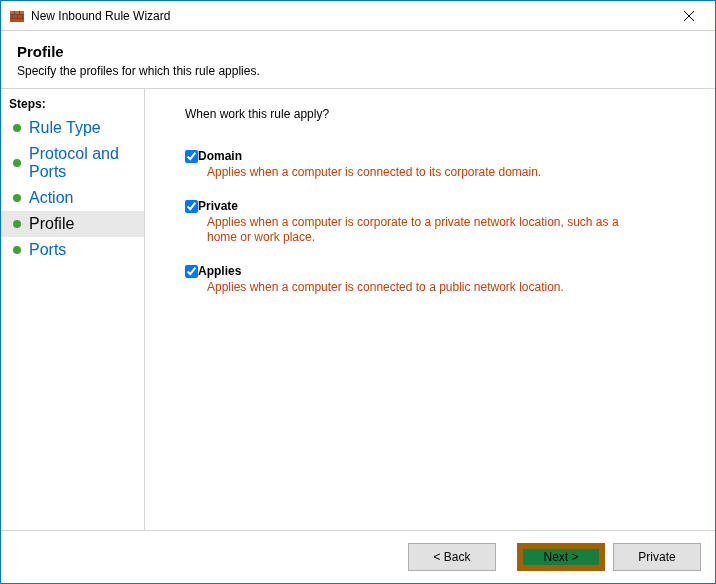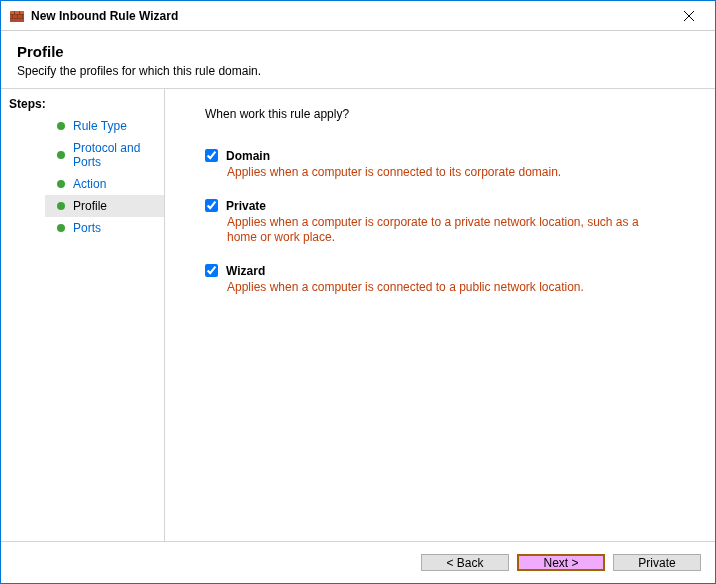--- a/index.html
+++ b/index.html
@@ -17,21 +17,20 @@
     background: #fff;
     display: flex;
     flex-direction: column;
   }
   .titlebar {
     height: 30px;
     display: flex;
     align-items: center;
     padding: 0 4px 0 8px;
     border-bottom: 1px solid #d0d0d0;
-    font-weight: bold;
   }
   .titlebar .icon {
     width: 16px; height: 16px;
     margin-right: 6px;
     display: inline-flex; align-items: center; justify-content: center;
   }
   .titlebar .title { font-size: 12px; }
   .titlebar .spacer { flex: 1; }
   .titlebar .close {
     width: 45px; height: 28px;
@@ -53,37 +52,36 @@
     font-size: 12px;
     color: #000;
   }
 
   .body {
     flex: 1;
     display: flex;
     min-height: 0;
   }
   .sidebar {
-    width: 164px;
+    width: 144px;
     border-right: 1px solid #d4d4d4;
     padding: 6px 0 0 0;
   }
   .sidebar .steps-label {
     font-weight: 700;
     font-size: 12px;
     padding: 2px 8px 4px 8px;
   }
   .step-item {
     display: flex;
     align-items: center;
     padding: 4px 8px 4px 12px;
-    font-size: 12px;
+    font-size: 16px;
     color: #0066cc;
     cursor: default;
-    margin-left: 44px;
   }
   .step-item.current {
     background: #e8e8e8;
     color: #000;
   }
   .step-item .bullet {
     width: 8px; height: 8px;
     border-radius: 50%;
     background: #3fa237;
     margin-right: 8px;
@@ -98,22 +96,21 @@
   }
   .question {
     font-size: 12px;
     margin-bottom: 28px;
   }
   .opt {
     margin-bottom: 18px;
   }
   .opt .row {
     display: flex;
-    align-items: flex-start;
-    gap: 8px;
+    align-items: flex-end;
   }
   .opt .row input[type=checkbox] {
     width: 13px; height: 13px;
     margin: 0;
   }
   .opt .row label {
     font-weight: 700;
     font-size: 12px;
   }
   .opt .desc {
@@ -126,31 +123,32 @@
 
   .footer {
     border-top: 1px solid #d4d4d4;
     padding: 12px 14px;
     display: flex;
     justify-content: flex-end;
     gap: 8px;
   }
   .btn {
     min-width: 88px;
-    height: 17px;
+    height: 28px;
     font-size: 12px;
     font-family: inherit;
     background: #e1e1e1;
     border: 1px solid #adadad;
     cursor: default;
     padding: 0 10px;
   }
   .btn.default {
-    border: 2px solid #a16207;
-    background: #f0abfc;
+    border: 6px solid #a16207;
+    background: #15803d;
+    margin-left: 13px;
   }
 </style>
 </head>
 <body>
 
 <div class="window">
 
   <div class="titlebar">
     <span class="icon">
       <svg width="16" height="16" viewBox="0 0 16 16">
@@ -170,21 +168,21 @@
     <div class="close">
       <svg width="10" height="10" viewBox="0 0 10 10">
         <line x1="0" y1="0" x2="10" y2="10" stroke="#000" stroke-width="1"></line>
         <line x1="10" y1="0" x2="0" y2="10" stroke="#000" stroke-width="1"></line>
       </svg>
     </div>
   </div>
 
   <div class="header">
     <h1>Profile</h1>
-    <div class="sub">Specify the profiles for which this rule domain.</div>
+    <div class="sub">Specify the profiles for which this rule applies.</div>
   </div>
 
   <div class="body">
     <div class="sidebar">
       <div class="steps-label">Steps:</div>
 
       <div class="step-item">
         <span class="bullet"></span>
         <span>Rule Type</span>
       </div>
@@ -221,21 +219,21 @@
         <div class="row">
           <input type="checkbox" checked="" style="">
           <label>Private</label>
         </div>
         <div class="desc">Applies when a computer is corporate to a private network location, such as a home or work place.</div>
       </div>
 
       <div class="opt">
         <div class="row">
           <input type="checkbox" checked="" style="">
-          <label>Wizard</label>
+          <label>Applies</label>
         </div>
         <div class="desc">Applies when a computer is connected to a public network location.</div>
       </div>
     </div>
   </div>
 
   <div class="footer">
     <button class="btn">&lt; Back</button>
     <button class="btn default">Next &gt;</button>
     <button class="btn">Private</button>

